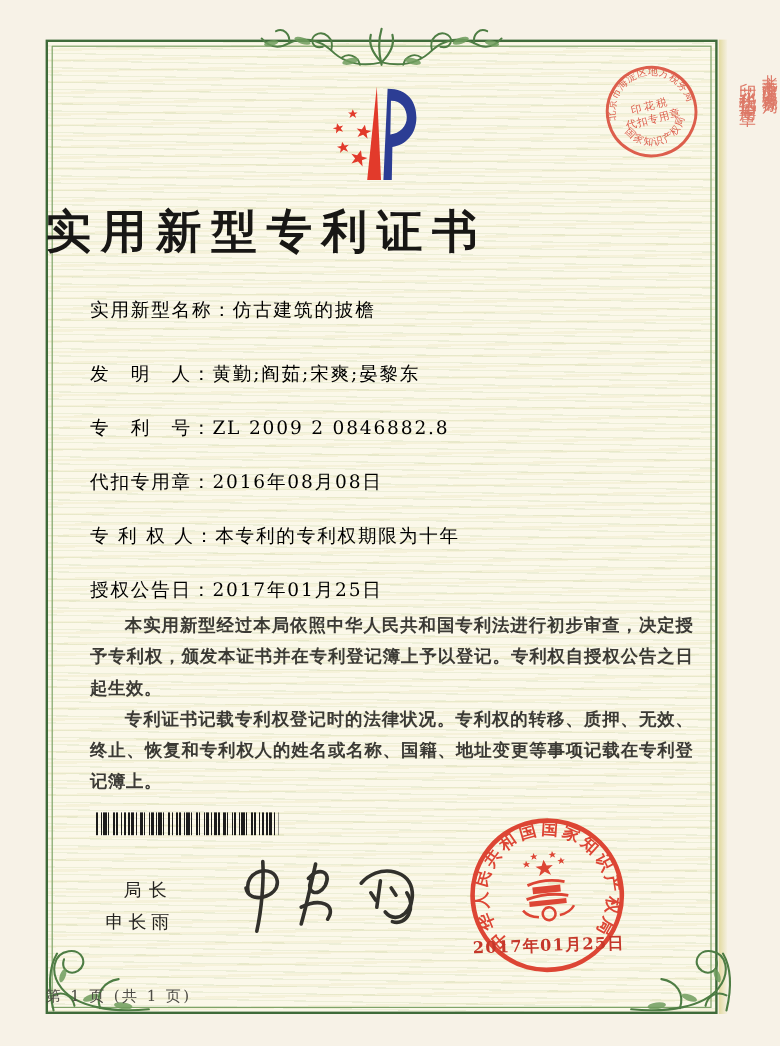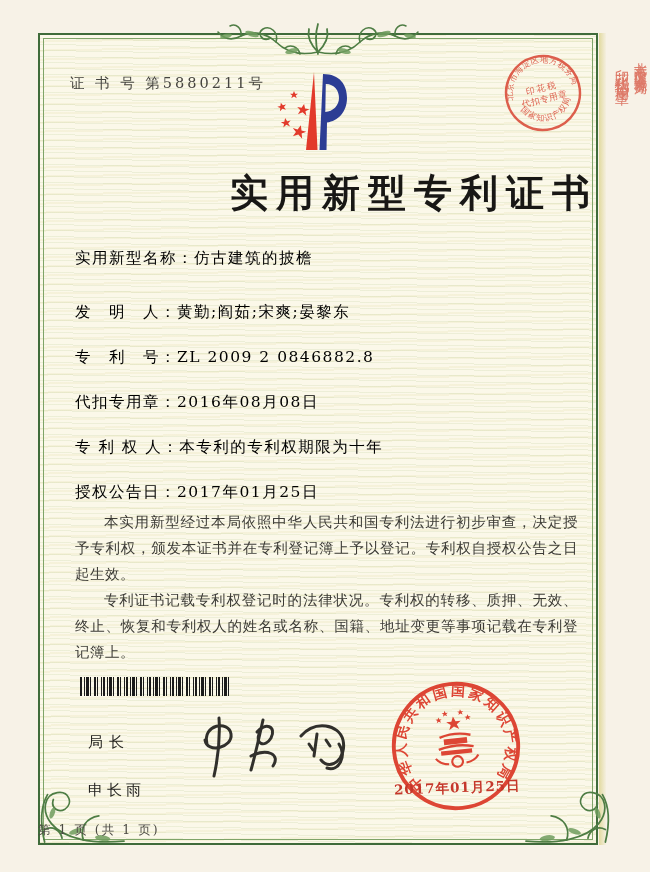--- a/index.html
+++ b/index.html
@@ -35,44 +35,44 @@
   .tax-seal{position:absolute;left:503px;top:53px;width:80px;height:80px;opacity:.88;}
   .side-stamp{
     position:absolute;left:612px;top:52px;height:190px;
     writing-mode:vertical-rl;color:#d75b48;opacity:.8;
     font-family:"DejaVu Serif",serif;
   }
   .side-stamp .col1{font-size:13px;letter-spacing:2px;display:block;}
   .side-stamp .col2{font-size:14.5px;letter-spacing:3px;display:block;margin-top:6px;}
 
   .title{
-    position:absolute;left:38px;top:168px;width:560px;text-align:right;
+    position:absolute;left:38px;top:168px;width:560px;text-align:left;
     font-size:38px;font-weight:700;letter-spacing:8px;color:#181715;
   }
   .fields{position:absolute;left:75px;top:248px;width:500px;}
   .field-row{position:absolute;left:0;font-size:15.5px;letter-spacing:1.5px;white-space:nowrap;color:#000000;}
   .paras{position:absolute;left:75px;top:509px;width:503px;}
   .paras p{
     margin:0;font-size:14.5px;line-height:26px;text-align:justify;
-    text-indent:2em;color:#3b3a35;letter-spacing:.5px;
+    text-indent:2em;color:#3b3a35;letter-spacing:.5px;font-weight:bold;
   }
   .barcode{
     position:absolute;left:80px;top:677px;width:152px;height:19px;
     background:repeating-linear-gradient(90deg,
       #1b1b1b 0 2px, rgba(0,0,0,0) 2px 4px,
       #1b1b1b 4px 5px, rgba(0,0,0,0) 5px 6px,
       #1b1b1b 6px 9px, rgba(0,0,0,0) 9px 10px,
       #1b1b1b 10px 11px, rgba(0,0,0,0) 11px 14px,
       #1b1b1b 14px 16px, rgba(0,0,0,0) 16px 17px,
       #1b1b1b 17px 18px, rgba(0,0,0,0) 18px 21px,
       #1b1b1b 21px 22px, rgba(0,0,0,0) 22px 23px);
   }
-  .director{position:absolute;left:88px;top:733px;font-family:"Liberation Sans","DejaVu Sans",sans-serif;color:#23221f;}
+  .director{position:absolute;left:88px;top:733px;font-family:"Liberation Sans","DejaVu Sans",sans-serif;color:#23221f;text-align:right;}
   .director .role{font-size:15px;letter-spacing:6px;display:block;}
-  .director .name{font-size:15px;letter-spacing:4px;display:block;margin-top:29px;}
+  .director .name{font-size:15px;letter-spacing:4px;display:block;margin-top:7px;}
   .signature{position:absolute;left:185px;top:712px;width:172px;height:70px;}
   .main-seal{position:absolute;left:388px;top:678px;width:136px;height:136px;opacity:.92;}
   .seal-date{
     position:absolute;left:394px;top:779px;width:140px;
     color:#c5372a;font-size:13.5px;letter-spacing:1px;font-weight:600;
     transform:rotate(-2deg);white-space:nowrap;
   }
   .footer{
     position:absolute;left:38px;top:822px;width:560px;
     font-size:12.5px;letter-spacing:2px;color:#4c4b44;
@@ -121,21 +121,20 @@
       <path d="M94,92 C62,95 32,90 19,74 C8,60 12,44 25,42 C37,40 42,53 33,59 C26,63 18,58 21,49"></path>
       <path d="M52,91 C48,78 55,68 68,66"></path>
       <path d="M30,89 C28,80 20,76 12,80"></path>
       <path d="M12,93 C7,72 8,56 15,44"></path>
       <ellipse cx="72" cy="89" rx="8" ry="3" transform="rotate(8 72 89)" fill="#6f9c5d" stroke="none" opacity=".85"></ellipse>
       <ellipse cx="44" cy="82" rx="7" ry="2.7" transform="rotate(-20 44 82)" fill="#6f9c5d" stroke="none" opacity=".85"></ellipse>
       <ellipse cx="20" cy="63" rx="6" ry="2.5" transform="rotate(-70 20 63)" fill="#6f9c5d" stroke="none" opacity=".85"></ellipse>
     </g>
   </svg>
 
-  <div class="cert-no">证 书 号 第5880211号</div>
 
   <svg class="logo" viewBox="0 0 96 86">
     <path d="M61,2 L53,80 L64.5,80 Z" fill="#e23a2b"></path>
     <path fill-rule="evenodd" fill="#2c3d94" d="M70,4 C87,4 94,15 94,28 C94,42 85,51 74,52.5 L73.5,80 L66.5,80 Z
          M72.8,14 L72.3,42 C80,41.5 86,35.5 86,28 C86,20.5 81.5,14 72.8,14 Z"></path>
     <g fill="#e23a2b">
       <path d="M0,-10 L2.9,-3.1 10,-3.1 4.2,1.2 6.9,8.1 0,3.8 -6.9,8.1 -4.2,1.2 -10,-3.1 -2.9,-3.1 Z" transform="translate(29,37) scale(.45) rotate(-15)"></path>
       <path d="M0,-10 L2.9,-3.1 10,-3.1 4.2,1.2 6.9,8.1 0,3.8 -6.9,8.1 -4.2,1.2 -10,-3.1 -2.9,-3.1 Z" transform="translate(41,25) scale(.4)"></path>
       <path d="M0,-10 L2.9,-3.1 10,-3.1 4.2,1.2 6.9,8.1 0,3.8 -6.9,8.1 -4.2,1.2 -10,-3.1 -2.9,-3.1 Z" transform="translate(50,40) scale(.62) rotate(10)"></path>
       <path d="M0,-10 L2.9,-3.1 10,-3.1 4.2,1.2 6.9,8.1 0,3.8 -6.9,8.1 -4.2,1.2 -10,-3.1 -2.9,-3.1 Z" transform="translate(33,53) scale(.5) rotate(-10)"></path>

